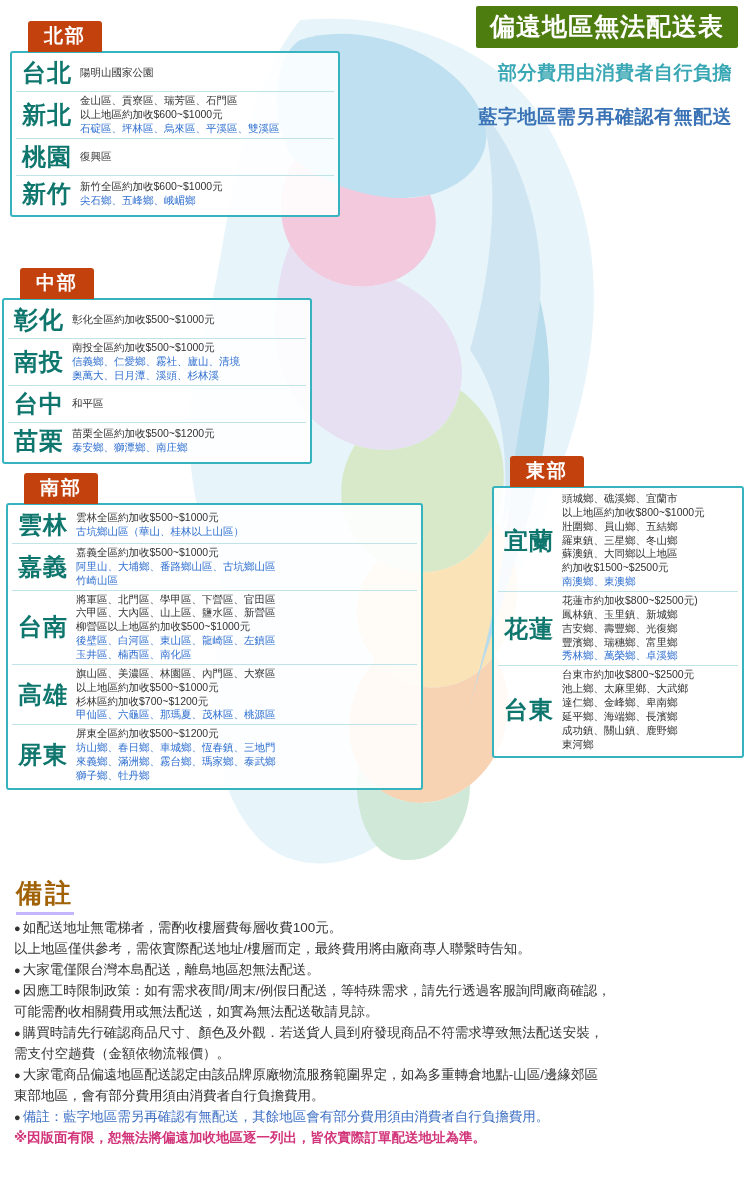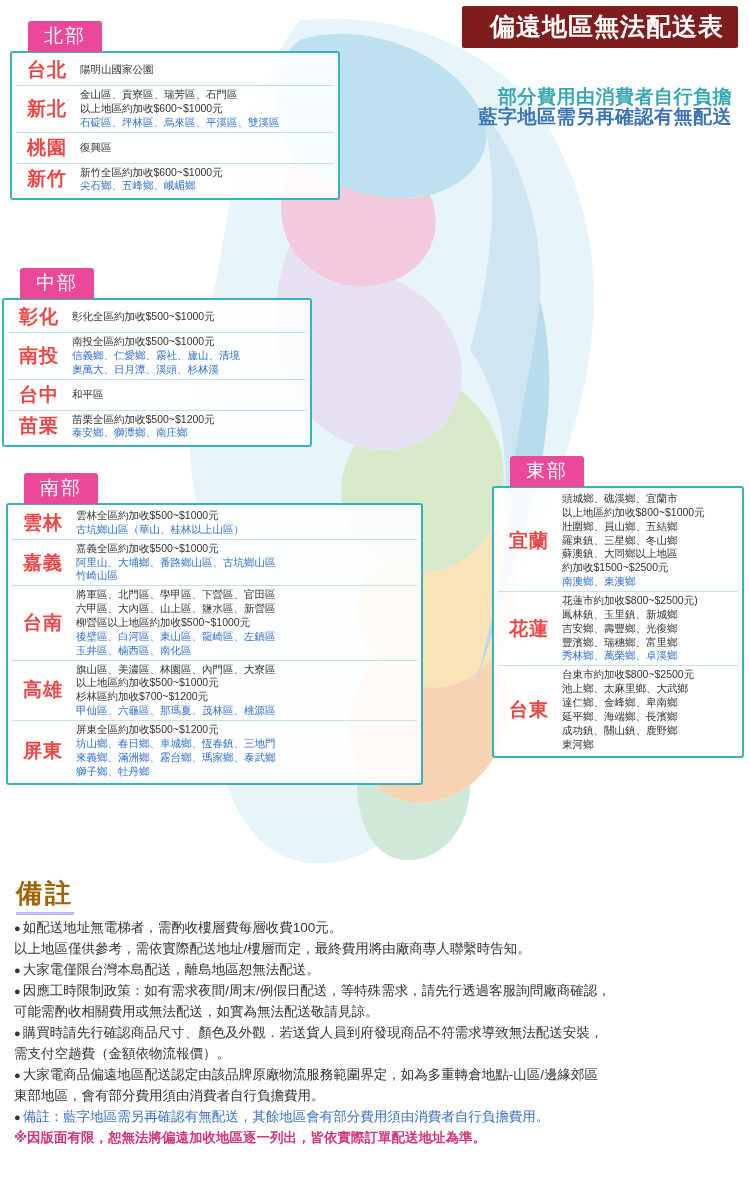--- a/index.html
+++ b/index.html
@@ -12,47 +12,47 @@
     overflow:hidden;
   }
 
   
   #map-bg { position:absolute; left:0; top:0; width:750px; height:880px; z-index:0; }
 
   
   #main-title {
     position:absolute; right:12px; top:6px; z-index:5;
     font-size:25px; font-weight:bold; color:#ffffff;
-    background:#7f1d1d; padding:4px 14px 5px 28px; letter-spacing:1px;
+    background:#4d7c0f; padding:4px 14px 5px 14px; letter-spacing:1px;
     border-radius:2px;
   }
   #subtitle-1, #subtitle-2 {
     position:absolute; right:18px; z-index:5;
     font-size:19px; font-weight:bold; color:#3aa7b5; letter-spacing:0.5px;
   }
-  #subtitle-1 { top:84px; }
+  #subtitle-1 { top:60px; }
   #subtitle-2 { top:104px; color:#3a73b5; }
 
   
   .region { position:absolute; z-index:4; }
   .region-tab {
-    display:inline-block; background:#ec4899; color:#fff;
-    font-size:19px; font-weight:normal; padding:2px 16px 3px 16px;
+    display:inline-block; background:#c2410c; color:#fff;
+    font-size:19px; font-weight:bold; padding:2px 16px 3px 16px;
     border-radius:3px 3px 0 0; letter-spacing:2px;
     position:relative; left:18px; bottom:-1px;
   }
   .region-box {
     border:2px solid #35b4bf; background:rgba(255,255,255,0.88);
     border-radius:3px; padding:2px 4px 3px 4px;
   }
   table.rtab { border-collapse:collapse; width:100%; }
   table.rtab td { vertical-align:middle; padding:2px 2px; }
   table.rtab tr + tr td { border-top:1px solid #bfe3e7; }
   td.city {
-    font-size:19px; font-weight:bold; color:#ef4444; white-space:nowrap;
+    font-size:24px; font-weight:bold; color:#0f766e; white-space:nowrap;
     width:62px; text-align:center; letter-spacing:1px;
   }
   td.detail { font-size:10.5px; color:#333; line-height:1.32; }
   .blue { color:#2f6fd0; }
 
   
   #remarks { position:absolute; left:0; top:876px; width:750px; z-index:6; padding:0 12px; }
   #remarks-title {
     display:inline-block; font-size:26px; font-weight:bold;
     color:#a16207; letter-spacing:3px; margin:0 0 2px 4px;

